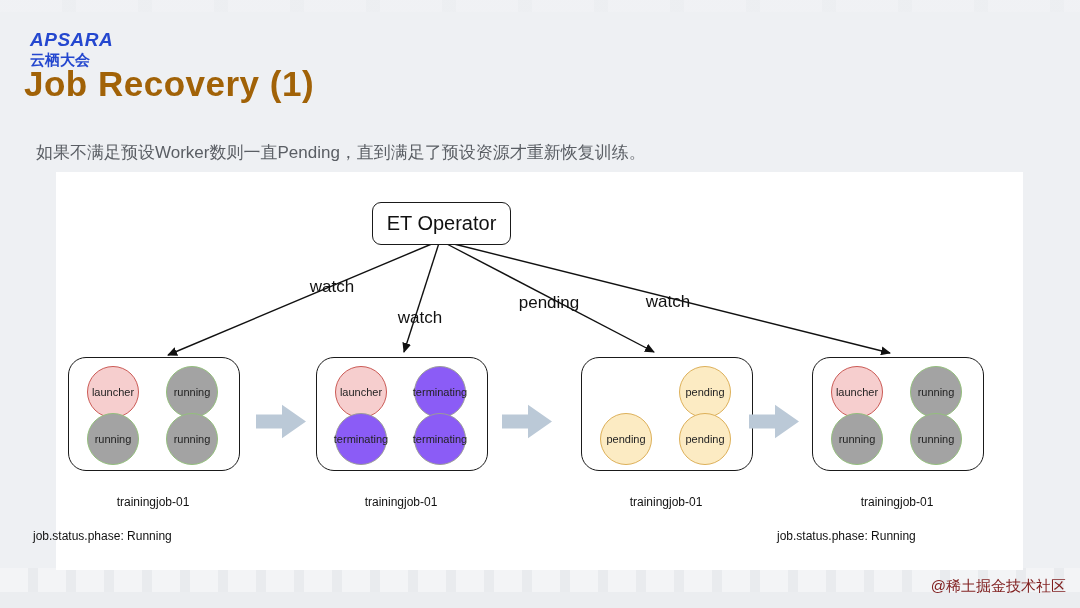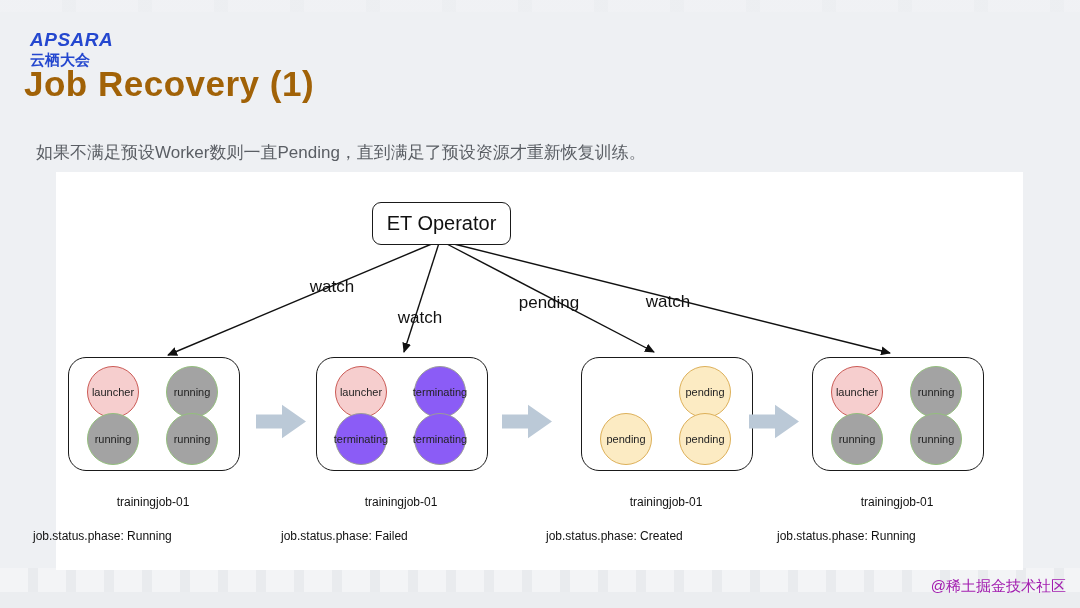--- a/index.html
+++ b/index.html
@@ -64,21 +64,21 @@
 
   .group-name{position:absolute;left:0;top:138px;width:240px;text-align:center;font-size:12px;}
   .group-status{position:absolute;left:0;top:172px;width:240px;text-align:left;font-size:12px;}
 
   .flow-arrow{
     position:absolute;top:232px;width:50px;height:35px;background:#bbc9d7;
     clip-path:polygon(0 30%,52% 30%,52% 2%,100% 50%,52% 98%,52% 70%,0 70%);
   }
   .flow-arrow.f0{left:200px;} .flow-arrow.f1{left:446px;} .flow-arrow.f2{left:693px;}
 
-  .watermark{position:absolute;right:14px;top:577px;font-size:15px;color:#a21caf;}
+  .watermark{position:absolute;right:14px;top:577px;font-size:15px;color:#7f1d1d;}
 </style>
 </head>
 <body>
 
 <div class="strip strip-top"></div>
 <div class="strip strip-bottom"></div>
 <div class="strip strip-bottom-base"></div>
 
 <div class="logo">
   <span class="logo-brand">APSARA</span>
@@ -123,32 +123,30 @@
   </div>
 
   <div class="group g1">
     <div class="group-box">
       <div class="pod p0" data-state="launcher">launcher</div>
       <div class="pod p1" data-state="terminating">terminating</div>
       <div class="pod p2" data-state="terminating">terminating</div>
       <div class="pod p3" data-state="terminating">terminating</div>
     </div>
     <div class="group-name">trainingjob-01</div>
-    <div class="group-status">job.status.phase: Failed</div>
   </div>
 
   <div class="group g2">
     <div class="group-box">
 
       <div class="pod p1" data-state="pending">pending</div>
       <div class="pod p2" data-state="pending">pending</div>
       <div class="pod p3" data-state="pending">pending</div>
     </div>
     <div class="group-name">trainingjob-01</div>
-    <div class="group-status">job.status.phase: Created</div>
   </div>
 
   <div class="group g3">
     <div class="group-box">
       <div class="pod p0" data-state="launcher">launcher</div>
       <div class="pod p1" data-state="running">running</div>
       <div class="pod p2" data-state="running">running</div>
       <div class="pod p3" data-state="running">running</div>
     </div>
     <div class="group-name">trainingjob-01</div>

